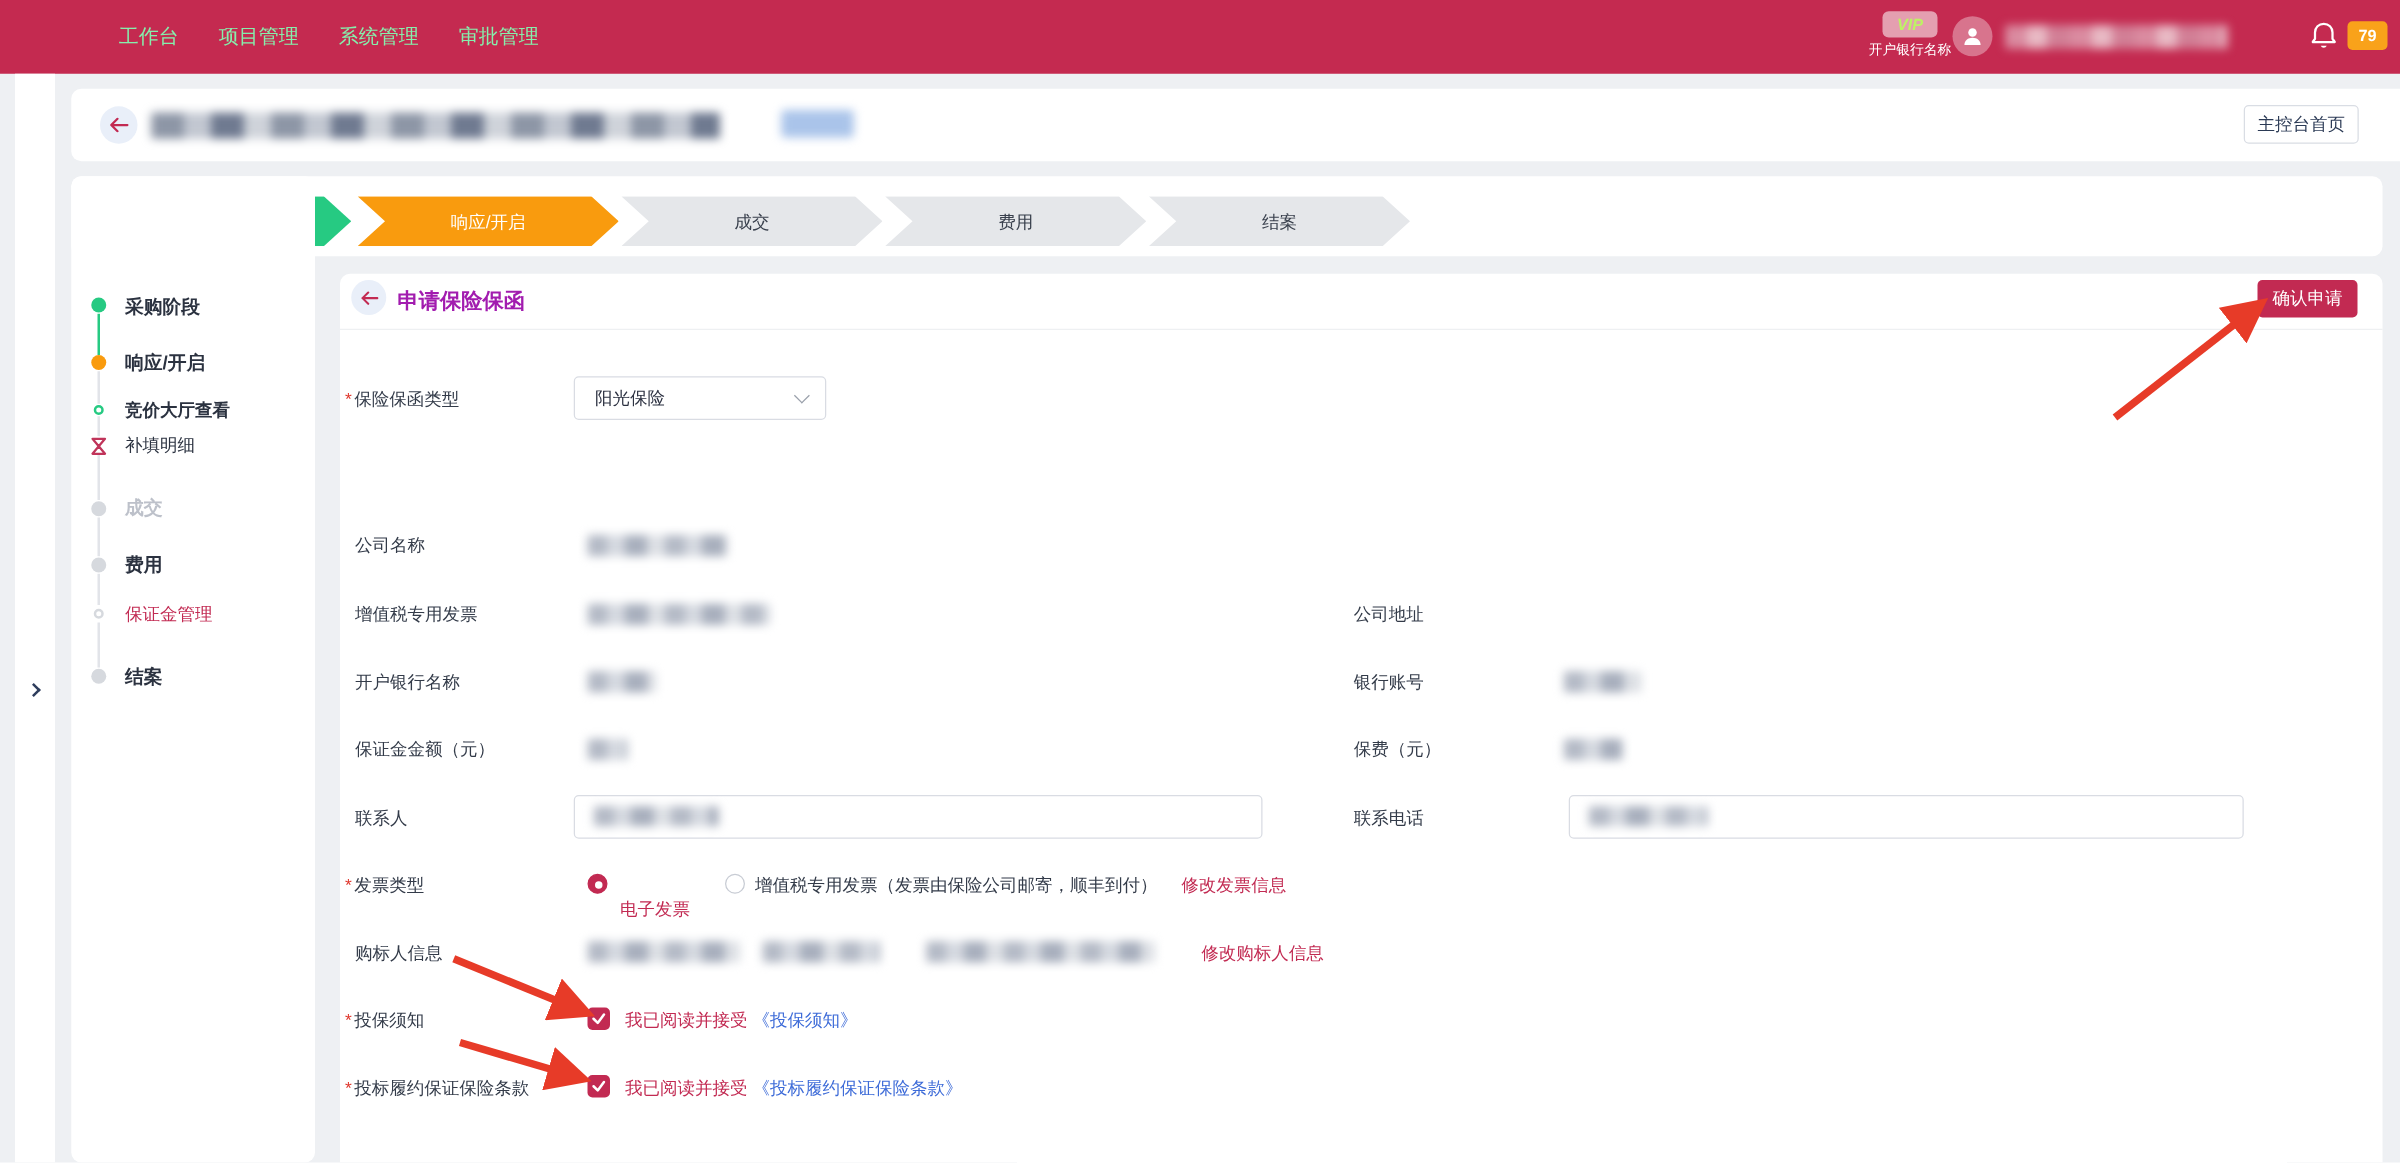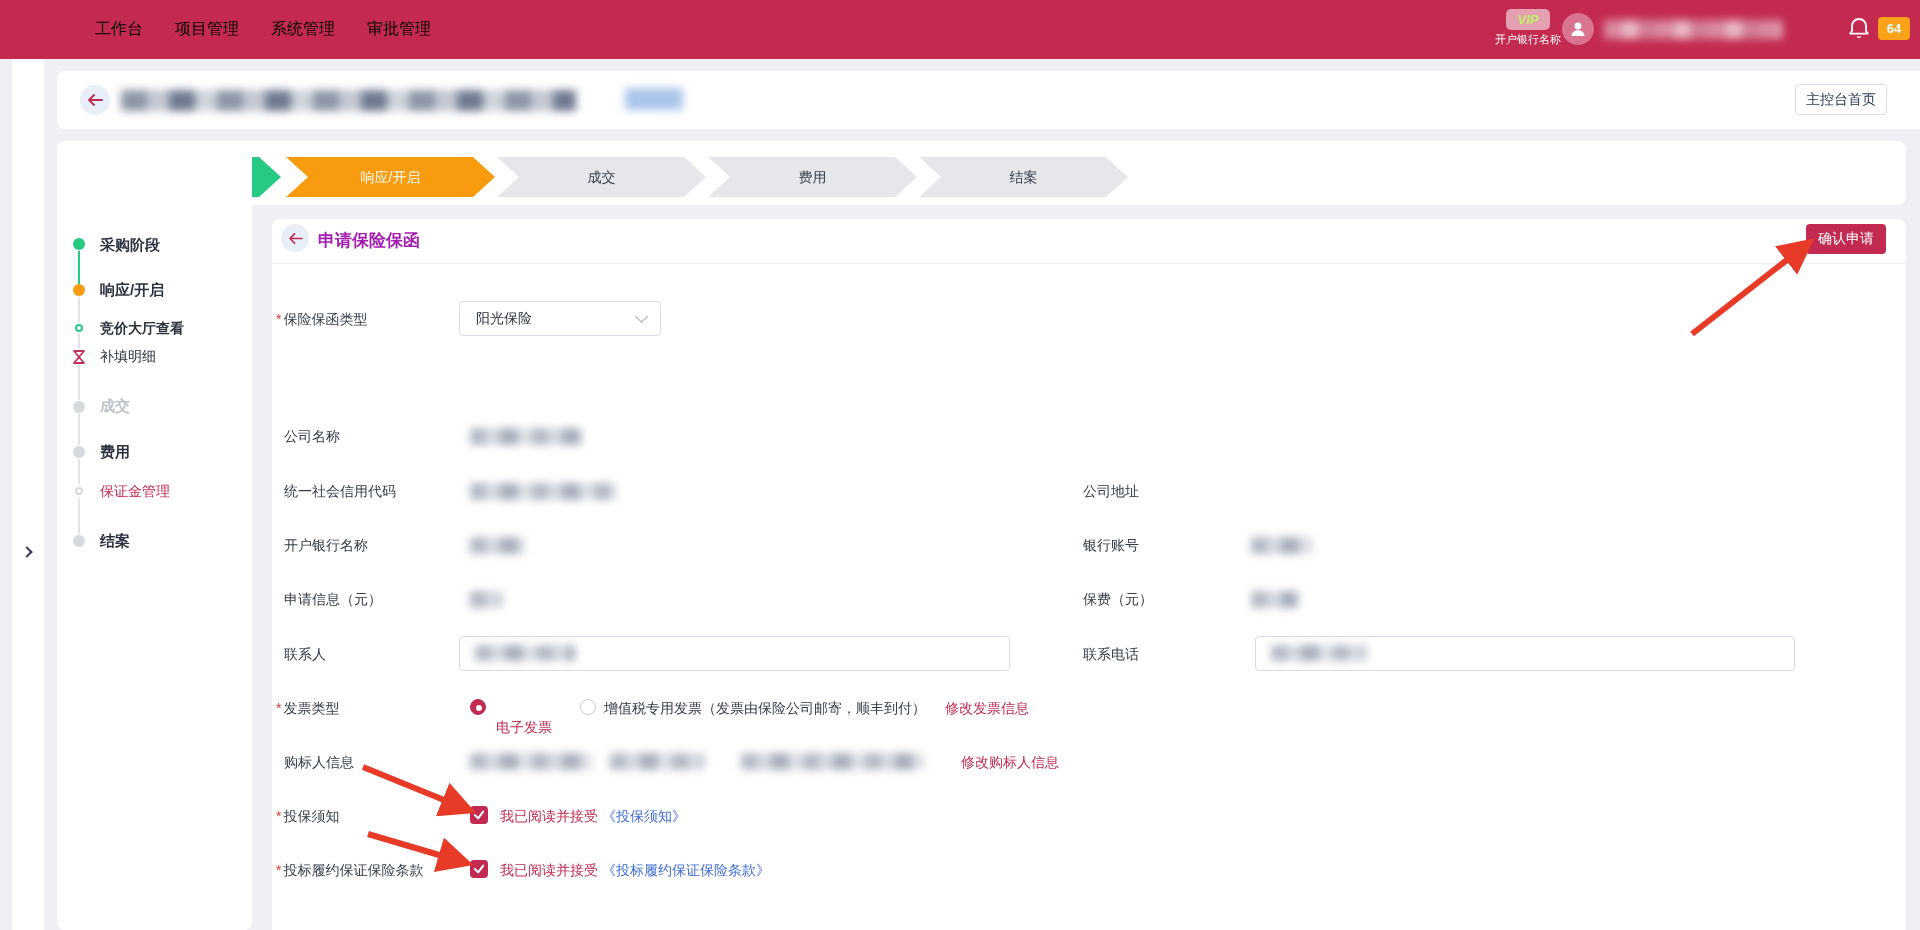--- a/index.html
+++ b/index.html
@@ -7,21 +7,21 @@
     --blue-link:#3d6bd8; --badge-orange:#f9a21a; --page-bg:#eef0f3;
   }
   *{margin:0;padding:0;box-sizing:border-box;}
   html,body{width:1920px;height:930px;}
   body{position:relative;background:var(--page-bg);font-family:"Liberation Sans",sans-serif;overflow:hidden;color:#333b49;}
   .abs{position:absolute;}
 
   
   .navbar{left:0;top:0;width:1920px;height:59px;background:var(--navbar);}
   .nav-menu{position:absolute;left:95px;top:0;height:59px;display:flex;align-items:center;gap:32px;}
-  .nav-item{color:#000000;font-size:16px;cursor:pointer;white-space:nowrap;}
+  .nav-item{color:#86efac;font-size:16px;cursor:pointer;white-space:nowrap;}
   .vip-wrap{position:absolute;left:1488px;top:9px;width:80px;text-align:center;cursor:pointer;}
   .vip-badge{display:inline-block;width:44px;height:21px;border-radius:5px;background:rgba(255,255,255,0.55);
     color:#bef264;font-weight:bold;font-style:italic;font-size:13px;line-height:21px;}
   .vip-caption{color:#fff;font-size:11px;margin-top:2px;white-space:nowrap;}
   .avatar{position:absolute;left:1562px;top:13px;width:32px;height:32px;border-radius:50%;
     background:rgba(255,255,255,0.35);display:flex;align-items:center;justify-content:center;}
   .user-blur{position:absolute;left:1604px;top:20px;width:178px;height:19px;border-radius:2px;
     background:repeating-linear-gradient(90deg,#da8ba0 0 18px,#e8b9c4 18px 34px,#d27f96 34px 52px);filter:blur(4px);}
   .bell{position:absolute;left:1846px;top:15px;width:26px;height:28px;}
   .count-badge{position:absolute;left:1878px;top:17px;min-width:32px;height:23px;border-radius:4px;
@@ -118,21 +118,21 @@
       <path d="M2.5 16c0-3.6 2.9-5.8 6.5-5.8s6.5 2.2 6.5 5.8z" fill="#fff"></path>
     </svg>
   </div>
   <div class="user-blur"></div>
   <div class="bell">
     <svg width="26" height="28" viewBox="0 0 26 28">
       <path d="M13 4c-4 0-7 3-7 7v5l-1.8 2.6h17.6L20 16v-5c0-4-3-7-7-7z" fill="none" stroke="#fff" stroke-width="1.8" stroke-linejoin="round"></path>
       <path d="M10.6 21.5a2.6 2.6 0 0 0 4.8 0z" fill="#fff"></path>
     </svg>
   </div>
-  <div class="count-badge">64</div>
+  <div class="count-badge">79</div>
 </div>
 
 <div class="abs leftstrip">
   <div class="strip-chev"></div>
 </div>
 
 <div class="abs crumb">
   <div class="circle-btn">
     <svg width="16" height="12" viewBox="0 0 16 12">
       <path d="M7 1 2 6l5 5M2 6h13" fill="none" stroke="#c22a52" stroke-width="1.8" stroke-linecap="round" stroke-linejoin="round"></path>
@@ -198,30 +198,30 @@
   </div>
   <div class="select" style="left:187px;top:82px;width:202px;">
     <span>阳光保险</span>
     <span class="chev-down"></span>
   </div>
 
 
   <div class="f-label" style="left:12px;top:209px;">公司名称</div>
   <div class="val-blur" style="left:198px;top:209px;width:112px;"></div>
 
-  <div class="f-label" style="left:12px;top:264px;">统一社会信用代码</div>
+  <div class="f-label" style="left:12px;top:264px;">增值税专用发票</div>
   <div class="val-blur" style="left:198px;top:264px;width:146px;"></div>
   <div class="f-label" style="left:811px;top:264px;">公司地址</div>
 
   <div class="f-label" style="left:12px;top:318px;">开户银行名称</div>
   <div class="val-blur" style="left:198px;top:318px;width:55px;"></div>
   <div class="f-label" style="left:811px;top:318px;">银行账号</div>
   <div class="val-blur" style="left:979px;top:318px;width:62px;"></div>
 
-  <div class="f-label" style="left:12px;top:372px;">申请信息（元）</div>
+  <div class="f-label" style="left:12px;top:372px;">保证金金额（元）</div>
   <div class="val-blur" style="left:198px;top:372px;width:32px;"></div>
   <div class="f-label" style="left:811px;top:372px;">保费（元）</div>
   <div class="val-blur" style="left:979px;top:372px;width:47px;"></div>
 
   <div class="f-label" style="left:12px;top:427px;">联系人</div>
   <div class="input" style="left:187px;top:417px;width:551px;"></div>
   <div class="val-blur" style="left:203px;top:426px;width:100px;height:16px;"></div>
   <div class="f-label" style="left:811px;top:427px;">联系电话</div>
   <div class="input" style="left:983px;top:417px;width:540px;"></div>
   <div class="val-blur" style="left:999px;top:426px;width:95px;height:16px;"></div>

